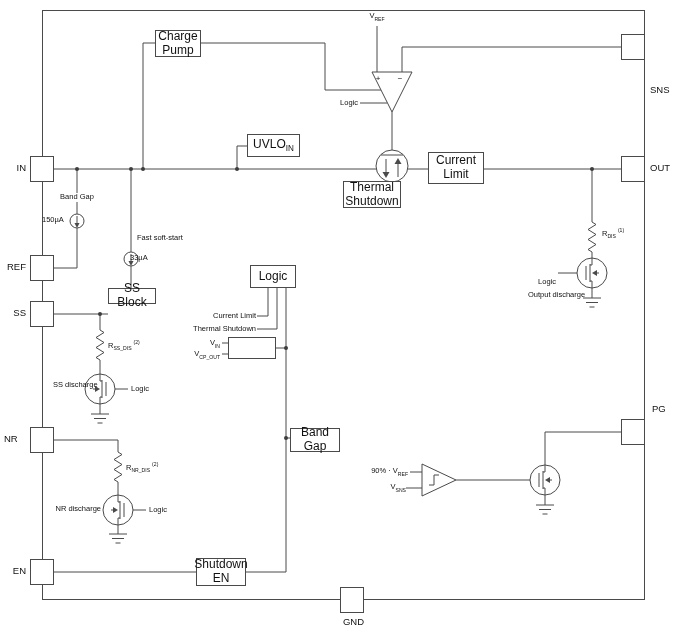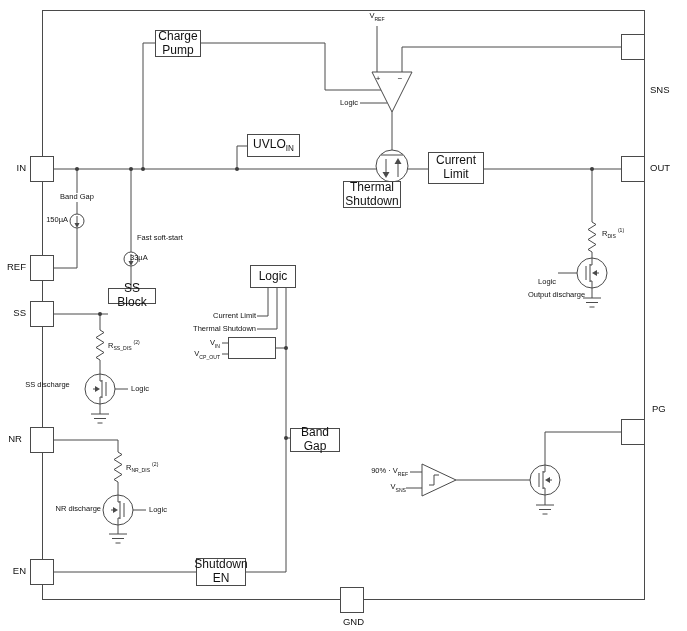--- a/index.html
+++ b/index.html
@@ -157,36 +157,36 @@
   <div class="pin" style="left:30px;top:427px"></div>
   <div class="pin" style="left:30px;top:559px"></div>
   <div class="pin" style="left:621px;top:34px"></div>
   <div class="pin" style="left:621px;top:156px"></div>
   <div class="pin" style="left:621px;top:419px"></div>
   <div class="pin" style="left:340px;top:587px"></div>
 
   <div class="pinlbl" style="left:4px;top:162px;width:22px;text-align:right">IN</div>
   <div class="pinlbl" style="left:0px;top:261px;width:26px;text-align:right">REF</div>
   <div class="pinlbl" style="left:4px;top:307px;width:22px;text-align:right">SS</div>
-  <div class="pinlbl" style="left:4px;top:433px;width:22px;text-align:center">NR</div>
+  <div class="pinlbl" style="left:4px;top:433px;width:22px;text-align:left">NR</div>
   <div class="pinlbl" style="left:4px;top:565px;width:22px;text-align:right">EN</div>
   <div class="pinlbl" style="left:650px;top:84px">SNS</div>
   <div class="pinlbl" style="left:650px;top:162px">OUT</div>
   <div class="pinlbl" style="left:652px;top:403px">PG</div>
   <div class="pinlbl" style="left:340px;top:616px;width:24px;text-align:right">GND</div>
 
   <div class="lbl" style="left:358px;top:12px;width:38px;text-align:center">
     <span>V</span><sub class="s">REF</sub>
   </div>
   <div class="lbl" style="left:374px;top:74px;width:8px;text-align:center;font-size:8px">+</div>
   <div class="lbl" style="left:396px;top:74px;width:8px;text-align:center;font-size:8px">−</div>
   <div class="lbl" style="left:328px;top:99px;width:30px;text-align:right">Logic</div>
 
   <div class="lbl" style="left:56px;top:193px;width:42px;text-align:center;background:#fff">Band Gap</div>
-  <div class="lbl" style="left:42px;top:216px;width:26px;text-align:right">150µA</div>
+  <div class="lbl" style="left:42px;top:216px;width:26px;">150µA</div>
   <div class="lbl" style="left:137px;top:234px">Fast soft-start</div>
   <div class="lbl" style="left:130px;top:254px">33µA</div>
 
   <div class="lbl" style="left:204px;top:312px;width:52px;text-align:right">Current Limit</div>
   <div class="lbl" style="left:184px;top:325px;width:72px;text-align:right">Thermal Shutdown</div>
   <div class="lbl" style="left:188px;top:339px;width:32px;text-align:right">
     <span>V</span><sub class="s">IN</sub>
   </div>
   <div class="lbl" style="left:178px;top:350px;width:42px;text-align:right">
     <span>V</span><sub class="s">CP_OUT</sub>
@@ -194,21 +194,21 @@
 
   <div class="lbl" style="left:602px;top:228px">
     <span>R</span><sub class="s">DIS</sub><sup class="s">(1)</sup>
   </div>
   <div class="lbl" style="left:514px;top:278px;width:42px;text-align:right">Logic</div>
   <div class="lbl" style="left:528px;top:291px">Output discharge</div>
 
   <div class="lbl" style="left:108px;top:340px">
     <span>R</span><sub class="s">SS_DIS</sub><sup class="s">(2)</sup>
   </div>
-  <div class="lbl" style="left:25px;top:381px;width:45px;text-align:center">SS discharge</div>
+  <div class="lbl" style="left:53px;top:381px;width:45px;text-align:left">SS discharge</div>
   <div class="lbl" style="left:131px;top:385px">Logic</div>
 
   <div class="lbl" style="left:126px;top:462px">
     <span>R</span><sub class="s">NR_DIS</sub><sup class="s">(2)</sup>
   </div>
   <div class="lbl" style="left:53px;top:505px;width:48px;text-align:right">NR discharge</div>
   <div class="lbl" style="left:149px;top:506px">Logic</div>
 
   <div class="lbl" style="left:342px;top:467px;width:66px;text-align:right">
     <span>90% · V</span><sub class="s">REF</sub>

